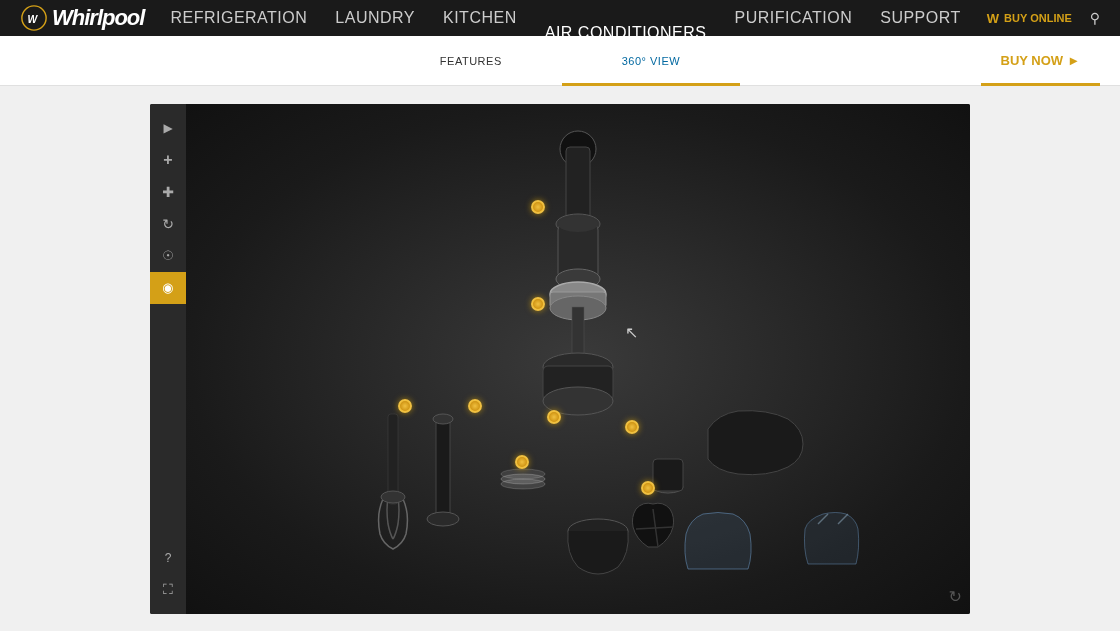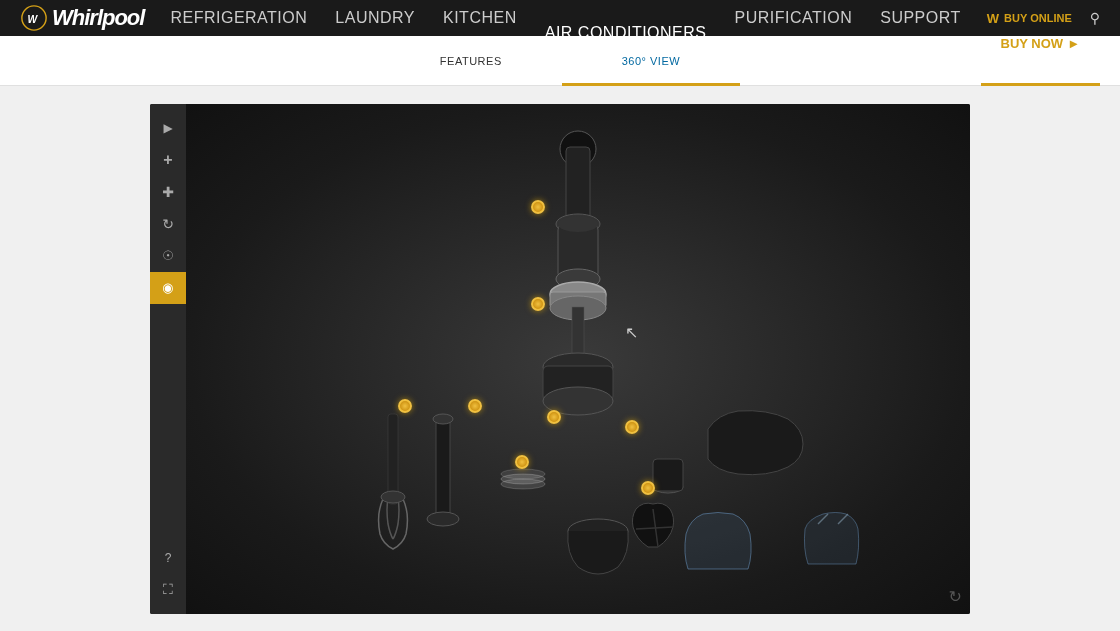--- a/index.html
+++ b/index.html
@@ -111,20 +111,21 @@
       background: #d4a017;
     }
     .buy-now-tab {
       color: #d4a017;
       font-size: 13px;
       font-weight: bold;
       text-transform: uppercase;
       padding: 0 20px;
       height: 50px;
       display: flex;
+      align-items: center;
       cursor: pointer;
       position: absolute;
       right: 20px;
     }
     .buy-now-tab::after {
       content: '';
       position: absolute;
       bottom: 0;
       left: 0;
       right: 0;

